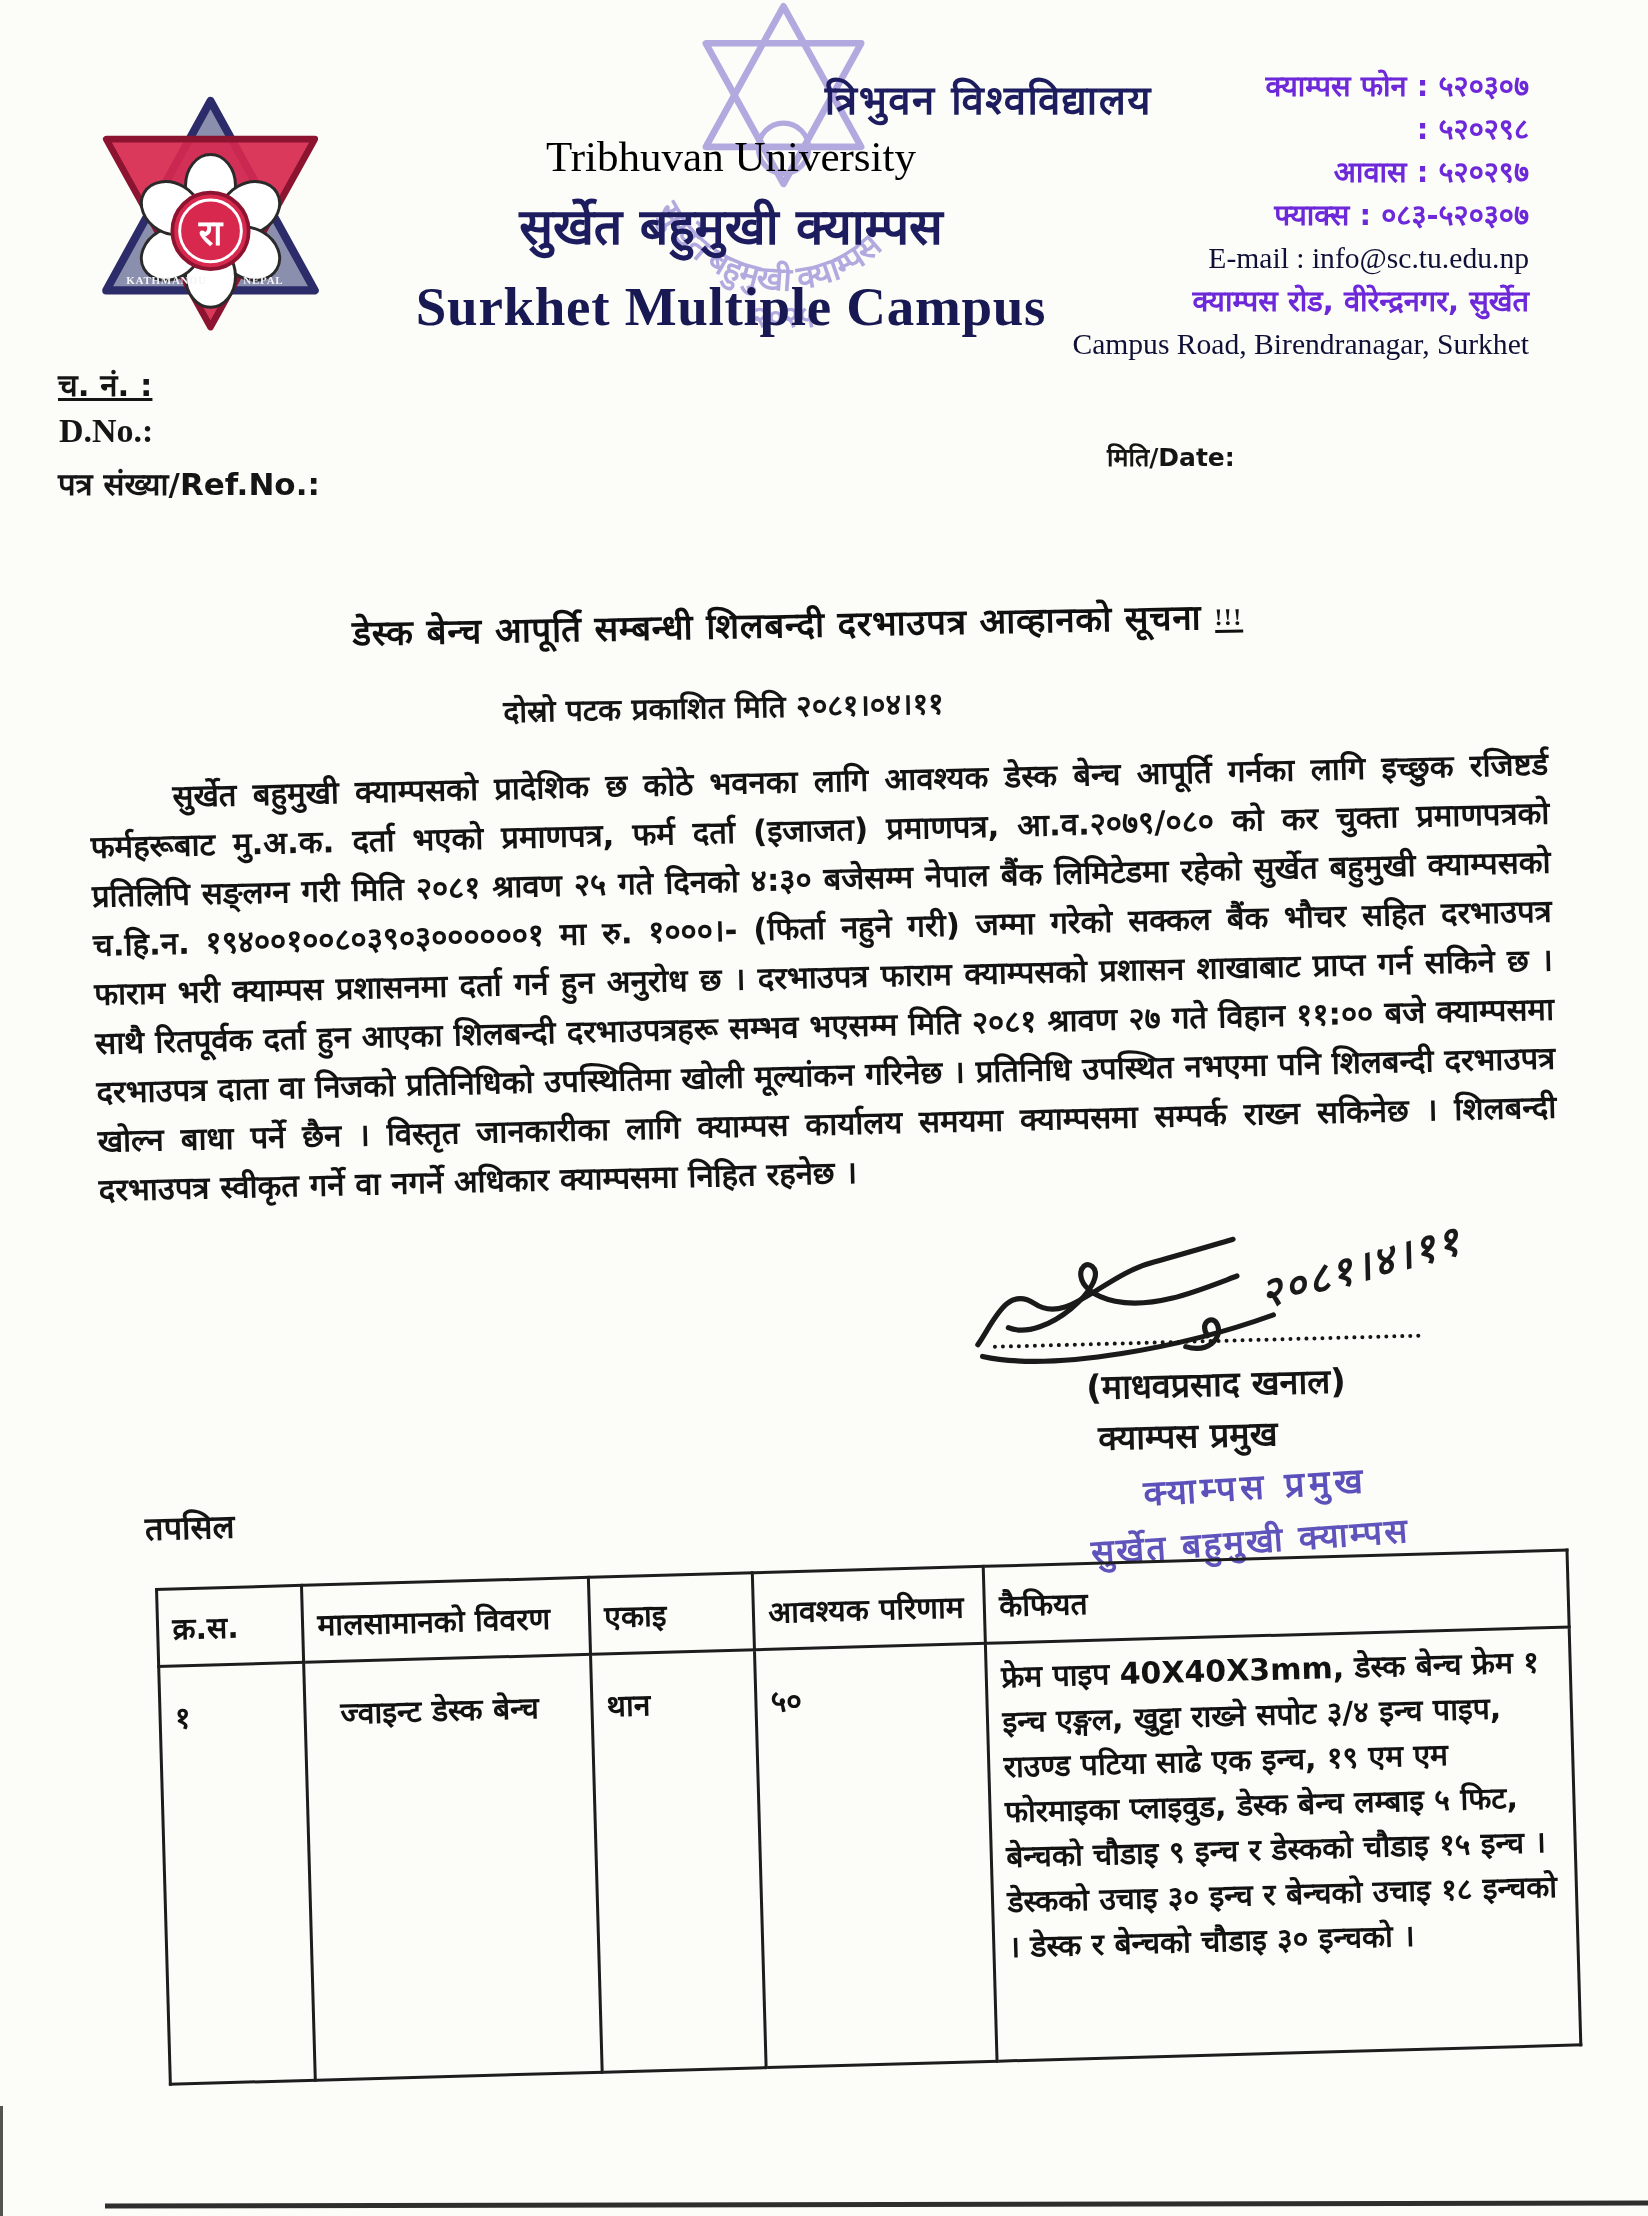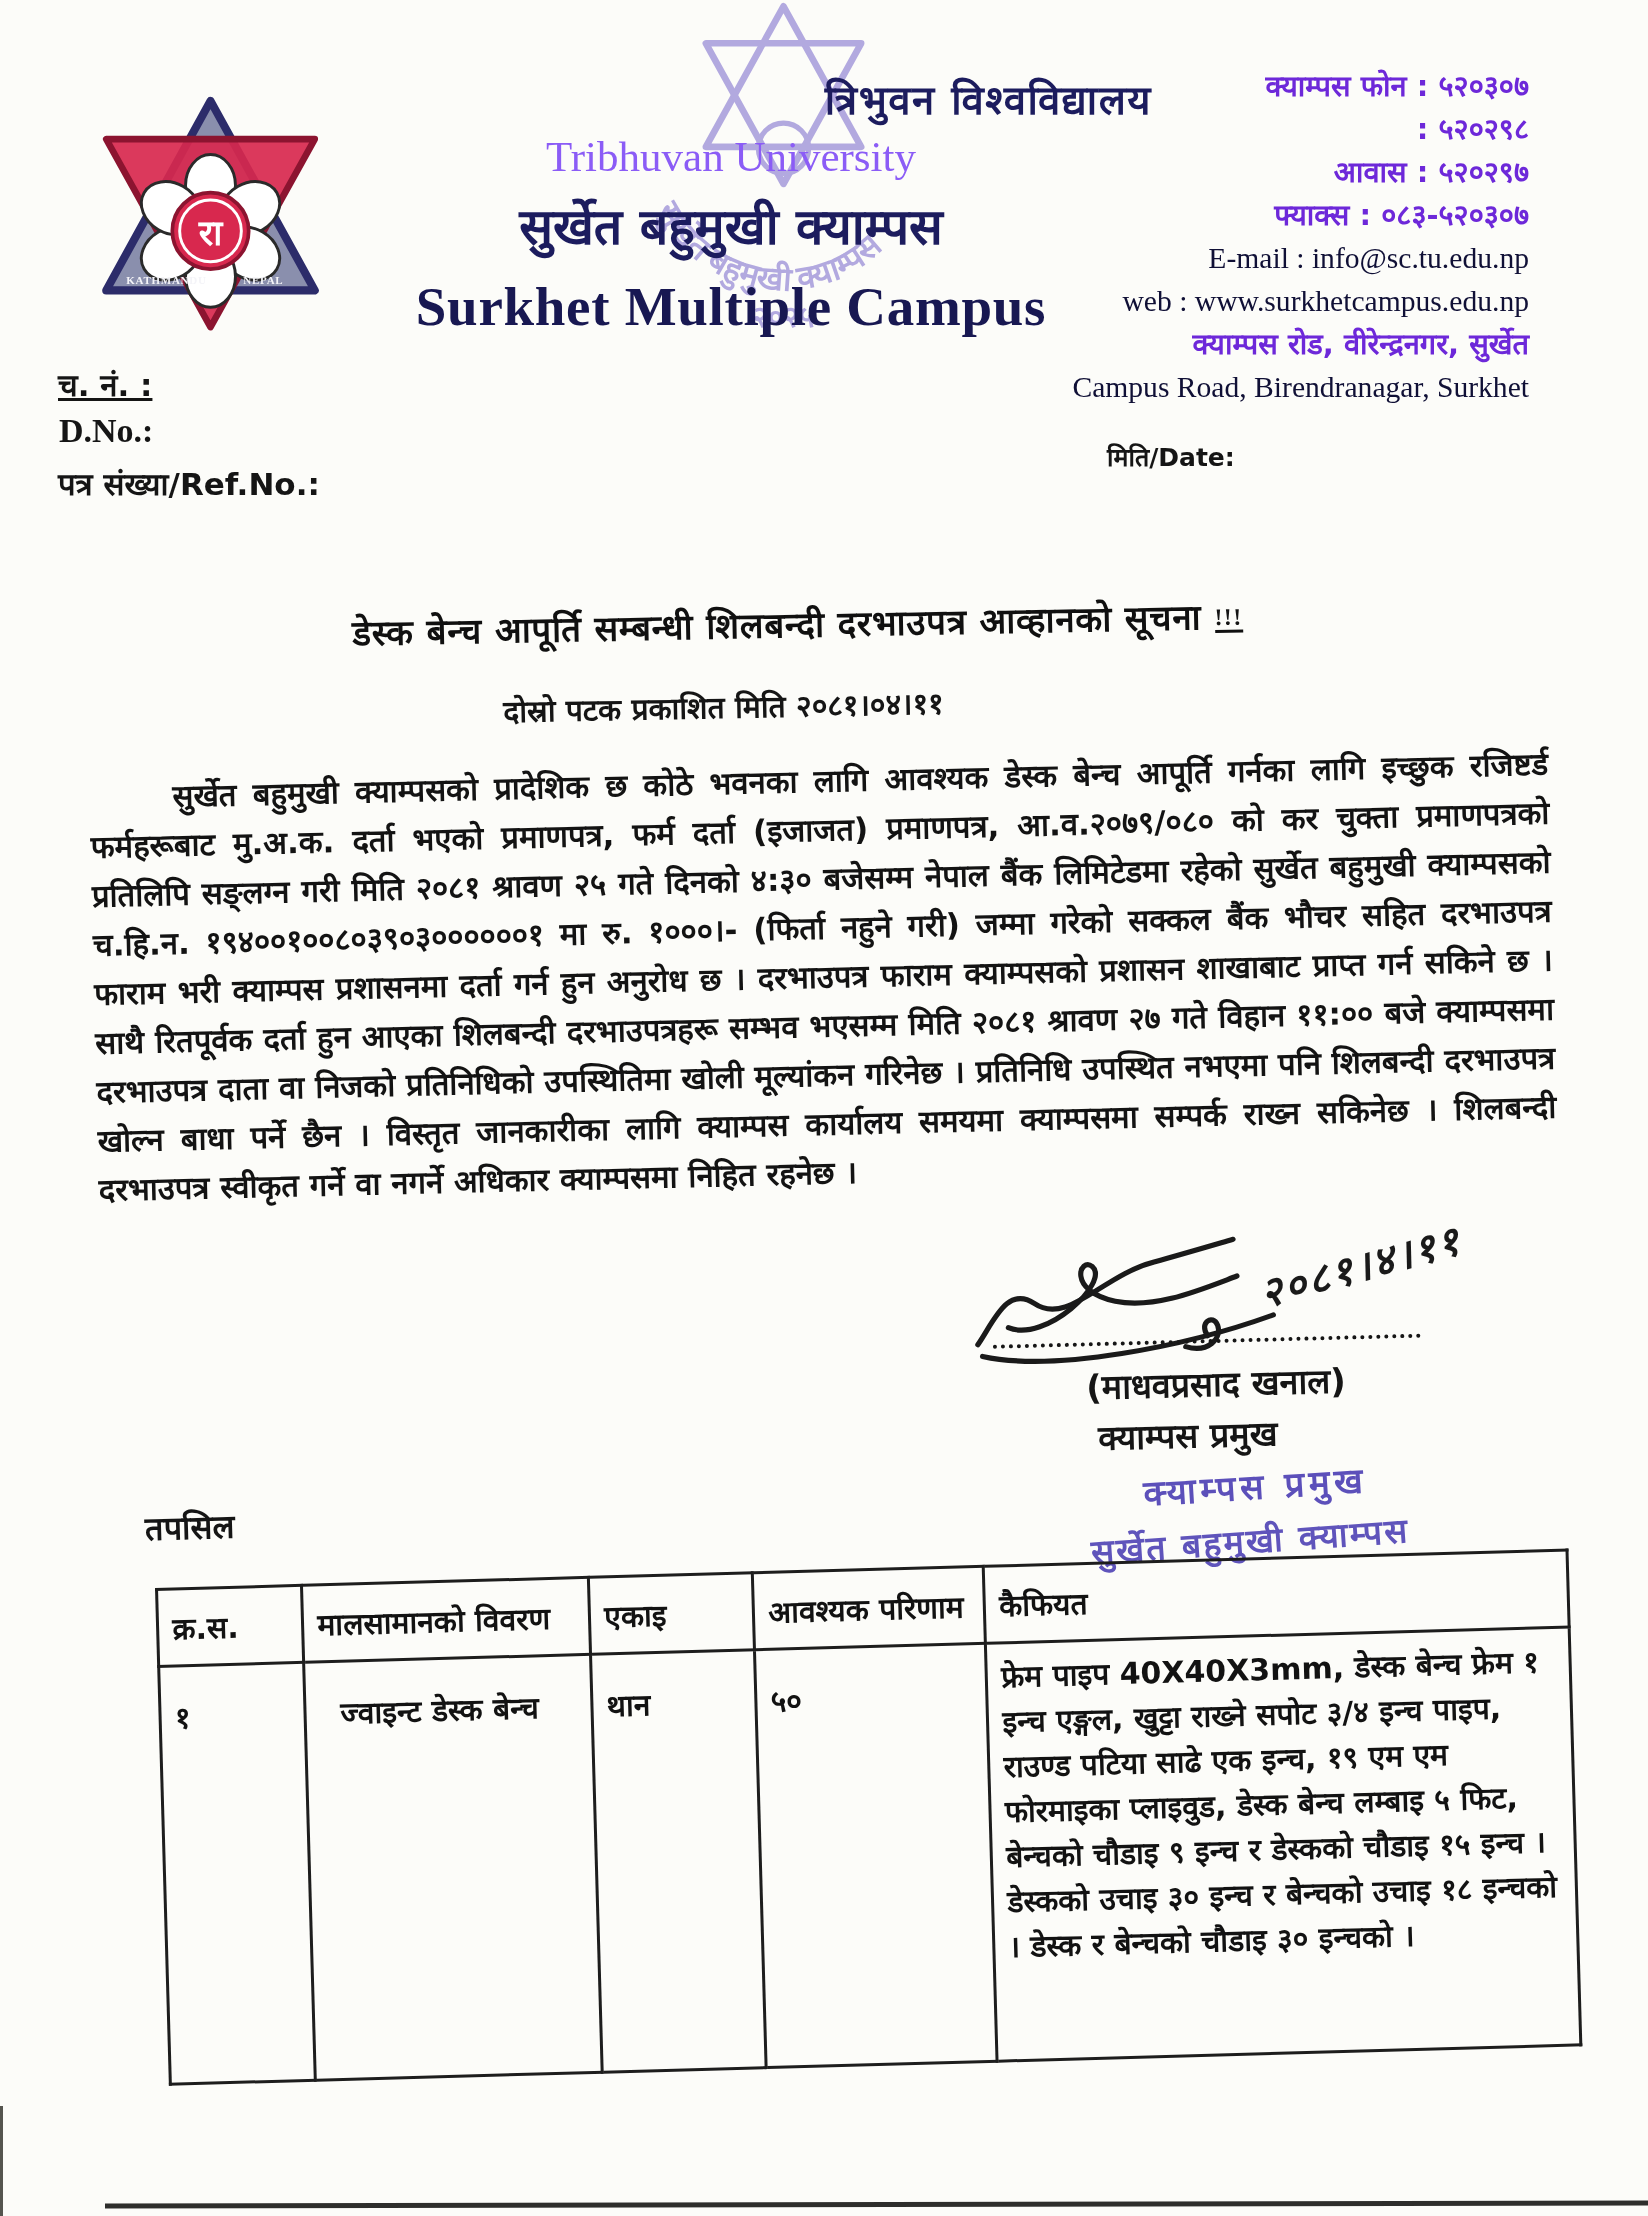--- a/index.html
+++ b/index.html
@@ -11,21 +11,21 @@
     color:#151515;
   }
   .np { font-family:"DejaVu Sans","Liberation Sans",sans-serif; }
   .abs { position:absolute; }
 
   
   .logo { left:93px; top:96px; width:235px; height:236px; }
   .hstamp { left:606px; top:-7.4px; width:355px; height:355px; opacity:.5; }
   .head-center { left:310px; top:71px; width:842px; text-align:center; }
   .uni-np   { font-size:40px; font-weight:700; color:#1c1c5e; letter-spacing:1.5px;text-align:right; }
-  .uni-en   { font-size:43px; font-weight:500; color:#8b5cf6; margin-top:5.9px; }
+  .uni-en   { font-size:43px; font-weight:500; color:#000000; margin-top:5.9px; }
   .camp-np  { font-size:50px; font-weight:700; color:#1c1c5e; margin-top:10.3px; }
   .camp-en  { font-size:55px; font-weight:700; color:#181852; margin-top:16.3px; letter-spacing:0.7px; }
 
   .contact { right:120px; top:65px; width:561px; text-align:right; line-height:43px; }
   .contact .c-np { font-size:29px; font-weight:700; color:#6d28d9; }
   .contact .c-en { font-size:29.6px; font-weight:500; color:#101036; }
 
   
   .ref1 { left:58px;  top:363px; font-size:31px; font-weight:700;text-decoration:underline; }
   .ref2 { left:59px;  top:412px; font-size:34px; font-weight:700; }
@@ -122,21 +122,20 @@
     <div class="camp-np np">सुर्खेत बहुमुखी क्याम्पस</div>
     <div class="camp-en">Surkhet Multiple Campus</div>
   </div>
 
   <div class="abs contact">
     <div class="c-np np">क्याम्पस फोन : ५२०३०७</div>
     <div class="c-np np">: ५२०२९८</div>
     <div class="c-np np">आवास : ५२०२९७</div>
     <div class="c-np np">फ्याक्स : ०८३-५२०३०७</div>
     <div class="c-en">E-mail : info@sc.tu.edu.np</div>
-    <div class="c-en">web : www.surkhetcampus.edu.np</div>
     <div class="c-np np">क्याम्पस रोड, वीरेन्द्रनगर, सुर्खेत</div>
     <div class="c-en">Campus Road, Birendranagar, Surkhet</div>
   </div>
 
   <div class="abs ref1 np">च. नं. :</div>
   <div class="abs ref2">D.No.:</div>
   <div class="abs ref3 np">पत्र संख्या/Ref.No.:</div>
   <div class="abs date-label np">मिति/Date:</div>
 
   <div class="abs title-wrap">

